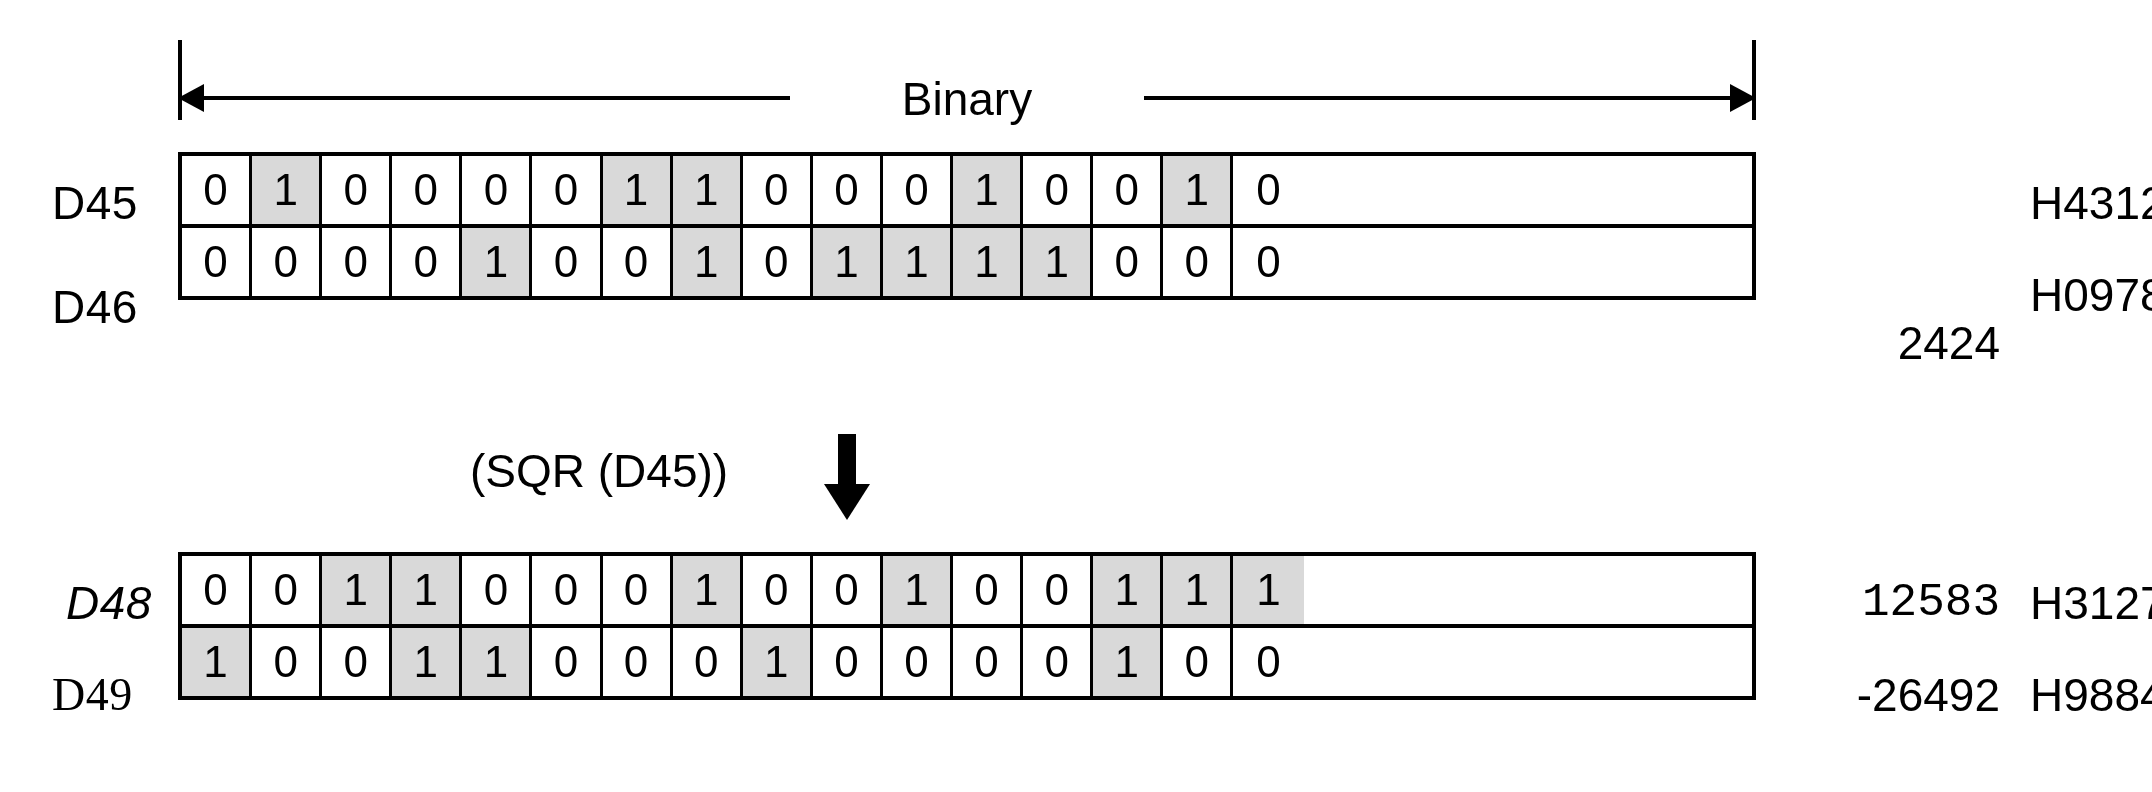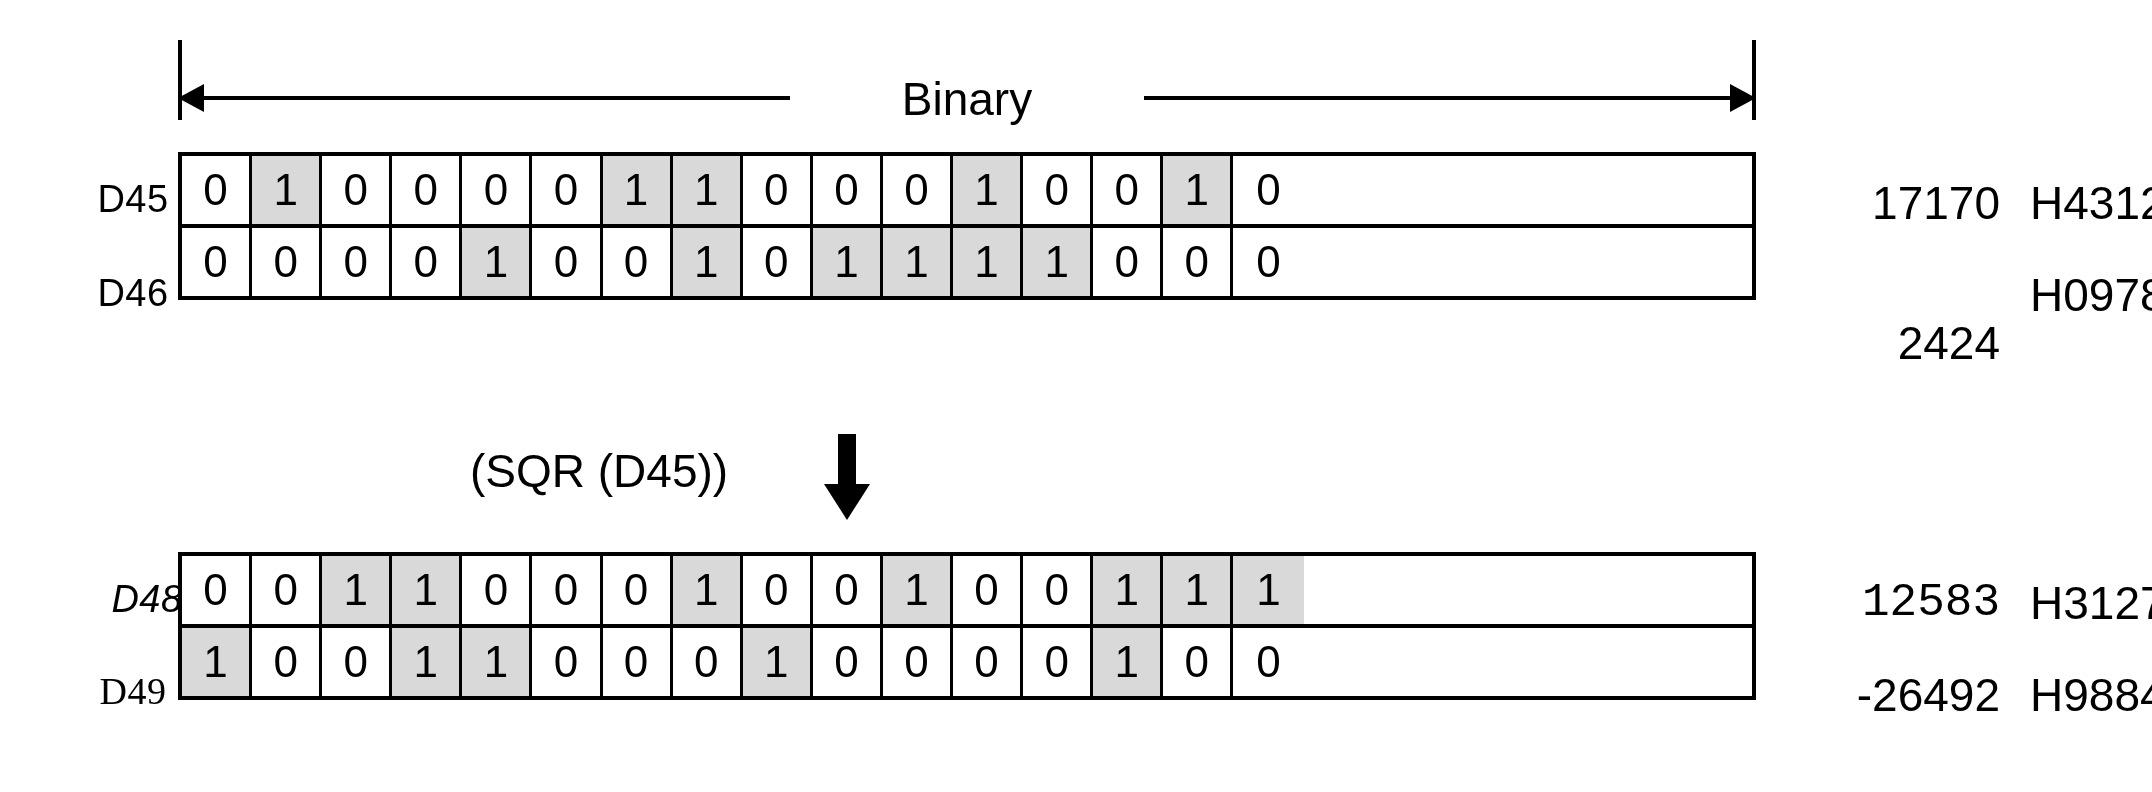--- a/index.html
+++ b/index.html
@@ -22,25 +22,24 @@
     left: 0;
     top: 0;
     width: 2152px;
     height: 792px;
   }
 
   
   .row-label {
     position: absolute;
     width: 130px;
-    text-align: center;
-    font-size: 38px;
+    text-align: left;
+    font-size: 46px;
     line-height: 1;
     letter-spacing: 0.5px;
-    margin-left: 16px;
   }
 
   
   .bitgrid {
     position: absolute;
     border: 4px solid #000;
     box-sizing: border-box;
     display: flex;
     flex-direction: column;
     background: #fff;
@@ -206,21 +205,21 @@
     <div class="tick-left"></div>
     <div class="tick-right"></div>
     <div class="arrow-line left"></div>
     <div class="arrow-line right"></div>
     <div class="arrow-head left"></div>
     <div class="arrow-head right"></div>
     <div class="span-label">Binary</div>
   </div>
 
   <div class="row-label" style="left:52px; top:180px;">D45</div>
-  <div class="row-label" style="left:52px; top:274px;">D46</div>
+  <div class="row-label" style="left:52px; top:284px;">D46</div>
 
   <div class="bitgrid" id="grid-source" style="left:178px; top:152px; width:1578px;">
       <div class="bitrow">
         <div class="bitcell">0</div>
         <div class="bitcell on">1</div>
         <div class="bitcell">0</div>
         <div class="bitcell">0</div>
         <div class="bitcell">0</div>
         <div class="bitcell">0</div>
         <div class="bitcell on">1</div>
@@ -247,21 +246,20 @@
         <div class="bitcell on">1</div>
         <div class="bitcell on">1</div>
         <div class="bitcell on">1</div>
         <div class="bitcell on">1</div>
         <div class="bitcell">0</div>
         <div class="bitcell">0</div>
         <div class="bitcell">0</div>
       </div>
     </div>
 
-  <div class="val-dec" style="left:1800px; top:180px;">17170</div>
   <div class="val-hex" style="left:2030px; top:180px;">H4312</div>
 
   <div class="val-dec" style="left:1800px; top:272px;margin-top:48px;">2424</div>
   <div class="val-hex" style="left:2030px; top:272px;">H0978</div>
 
   <div class="mid-band">
     <div class="mid-expr">(SQR (D45))</div>
     <div class="down-arrow">
       <div class="shaft"></div>
       <div class="head"></div>

